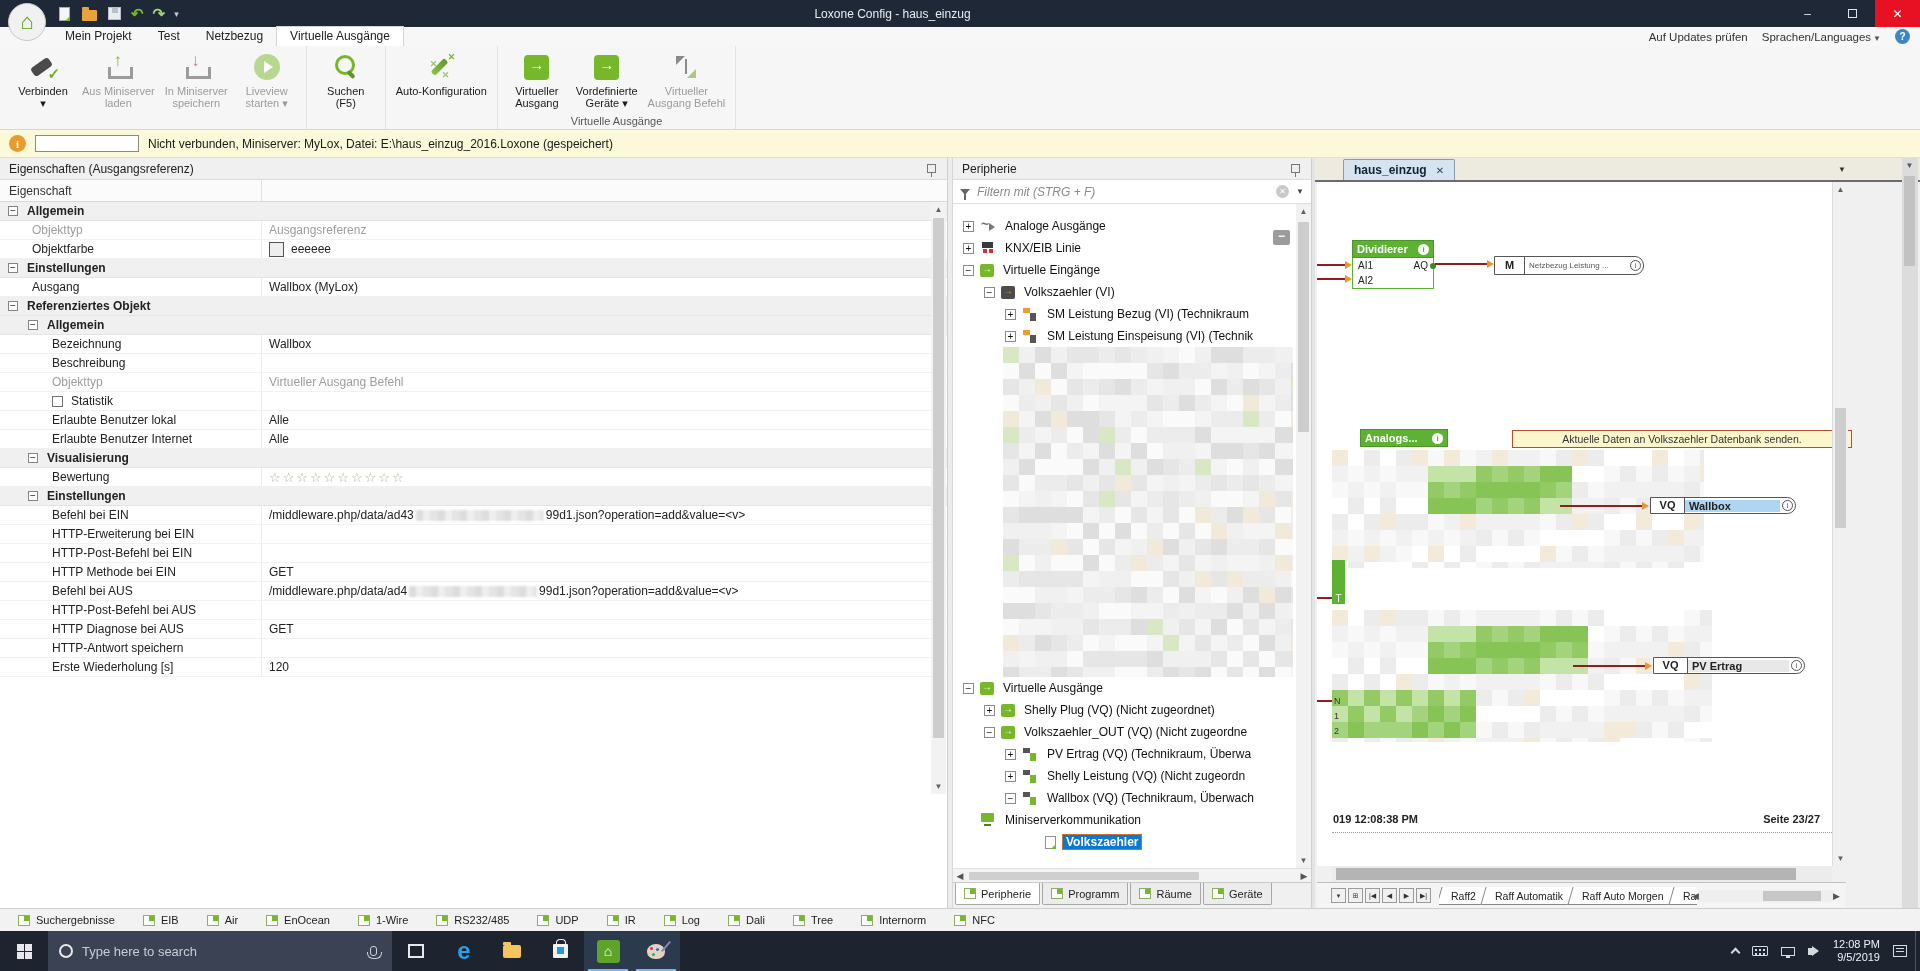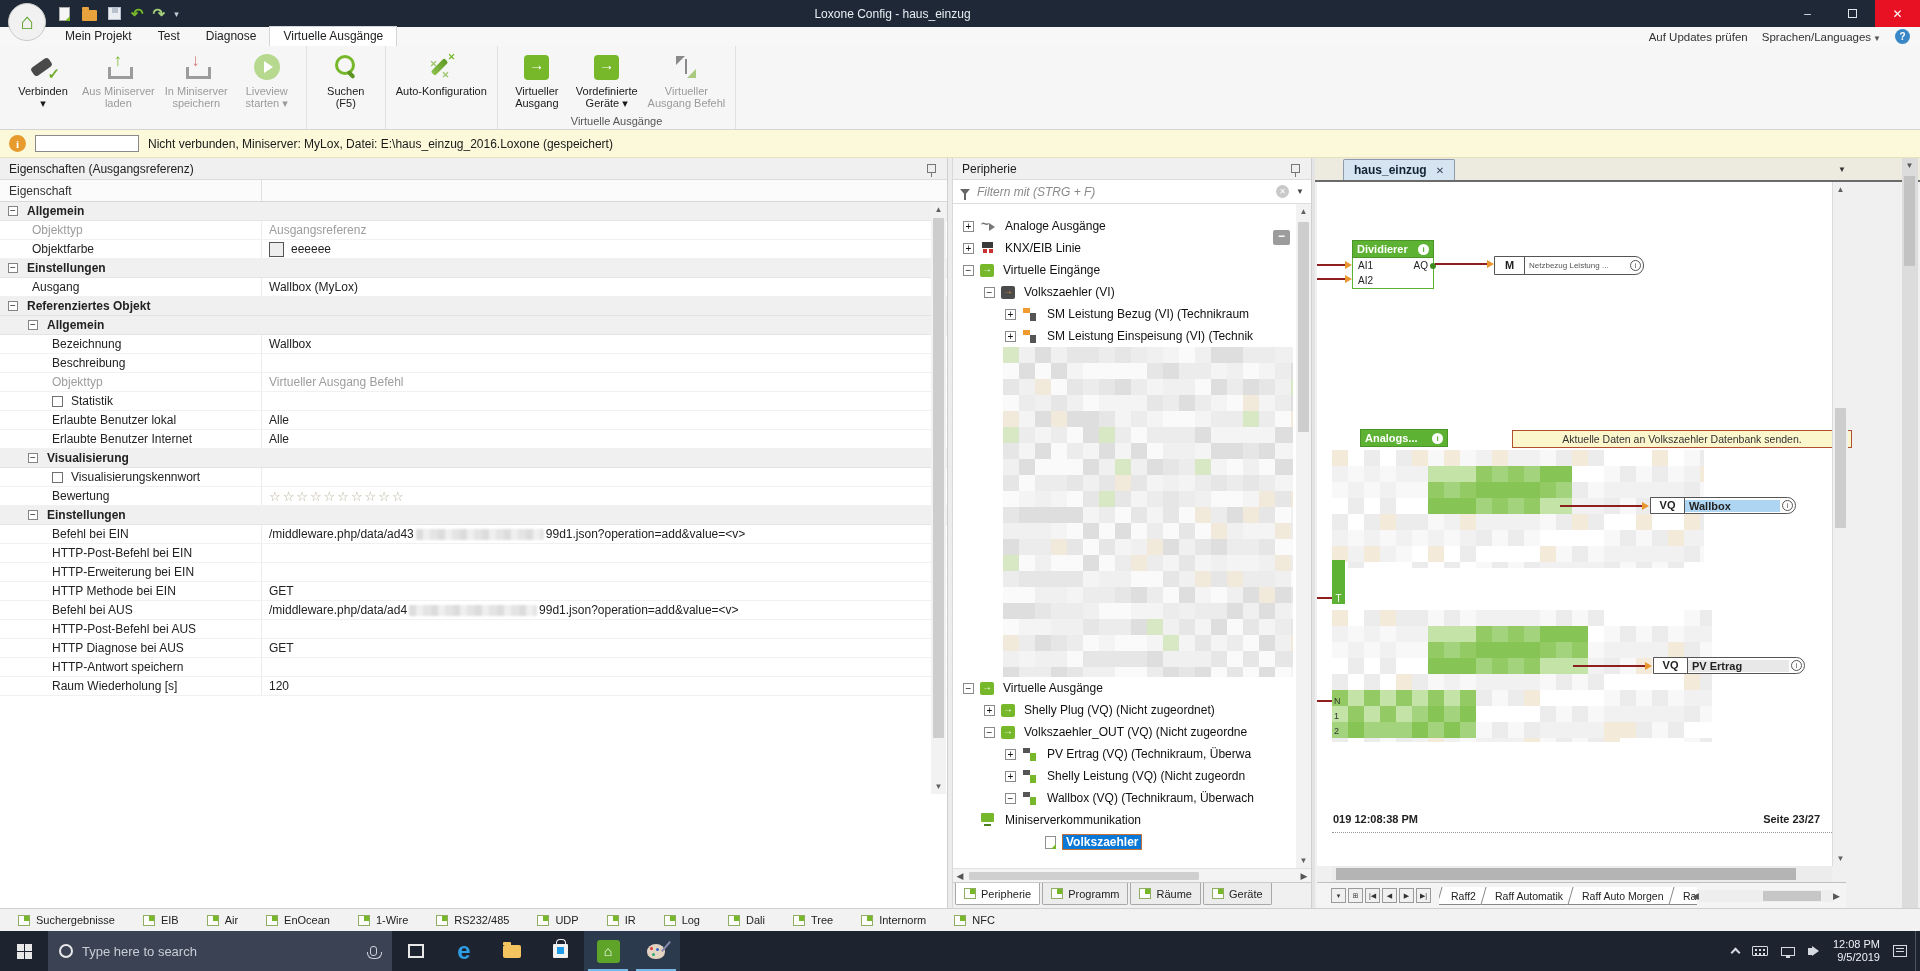--- a/index.html
+++ b/index.html
@@ -273,21 +273,21 @@
           <span class="maxsq"></span>
         </div>
       <div class="wbtn close">✕</div>
     </div>
   </div>
 
   <div id="menubar">
     <div id="menutabs" style="display:flex;align-items:flex-end;">
         <div class="mtab">Mein Projekt</div>
         <div class="mtab">Test</div>
-        <div class="mtab">Diagnose</div>
+        <div class="mtab">Netzbezug</div>
         <div class="mtab active">Virtuelle Ausgänge</div>
       </div>
     <div id="menuright">
       <span>Auf Updates prüfen</span>
       <span><span>Sprachen/Languages</span><span class="mr-dd">▼</span></span>
       <span class="help">?</span>
     </div>
   </div>
 
   <div id="ribbon">
@@ -490,27 +490,20 @@
             </div>
           </div>
           <div class="prow pgroup">
             <div class="pname" style="padding-left: 28px;">
               <span class="pexp">−</span>
               <span>Visualisierung</span>
             </div>
           </div>
           <div class="prow">
             <div class="pname" style="padding-left: 52px;">
-              <span class="pcheck"></span>
-              <span>Visualisierungskennwort</span>
-            </div>
-            <div class="pval"></div>
-          </div>
-          <div class="prow">
-            <div class="pname" style="padding-left: 52px;">
               <span>Bewertung</span>
             </div>
             <div class="pval">
               <span class="pstars">☆☆☆☆☆☆☆☆☆☆</span>
             </div>
           </div>
           <div class="prow pgroup">
             <div class="pname" style="padding-left: 28px;">
               <span class="pexp">−</span>
               <span>Einstellungen</span>
@@ -521,27 +514,27 @@
               <span>Befehl bei EIN</span>
             </div>
             <div class="pval">
               <span>/middleware.php/data/ad43</span>
               <span class="blurbit"></span>
               <span>99d1.json?operation=add&amp;value=&lt;v&gt;</span>
             </div>
           </div>
           <div class="prow">
             <div class="pname" style="padding-left: 52px;">
-              <span>HTTP-Post-Befehl bei EIN</span>
+              <span>HTTP-Erweiterung bei EIN</span>
             </div>
             <div class="pval"></div>
           </div>
           <div class="prow">
             <div class="pname" style="padding-left: 52px;">
-              <span>HTTP-Erweiterung bei EIN</span>
+              <span>HTTP-Post-Befehl bei EIN</span>
             </div>
             <div class="pval"></div>
           </div>
           <div class="prow">
             <div class="pname" style="padding-left: 52px;">
               <span>HTTP Methode bei EIN</span>
             </div>
             <div class="pval">
               <span>GET</span>
             </div>
@@ -571,21 +564,21 @@
             </div>
           </div>
           <div class="prow">
             <div class="pname" style="padding-left: 52px;">
               <span>HTTP-Antwort speichern</span>
             </div>
             <div class="pval"></div>
           </div>
           <div class="prow">
             <div class="pname" style="padding-left: 52px;">
-              <span>Raum Wiederholung [s]</span>
+              <span>Erste Wiederholung [s]</span>
             </div>
             <div class="pval">
               <span>120</span>
             </div>
           </div>
         </div>
       <div class="vscroll">
         <span class="vs-arrow" style="top:0;">▲</span>
         <span class="vs-thumb" style="top:16px;height:520px;"></span>
         <span class="vs-arrow" style="bottom:0;">▼</span>

